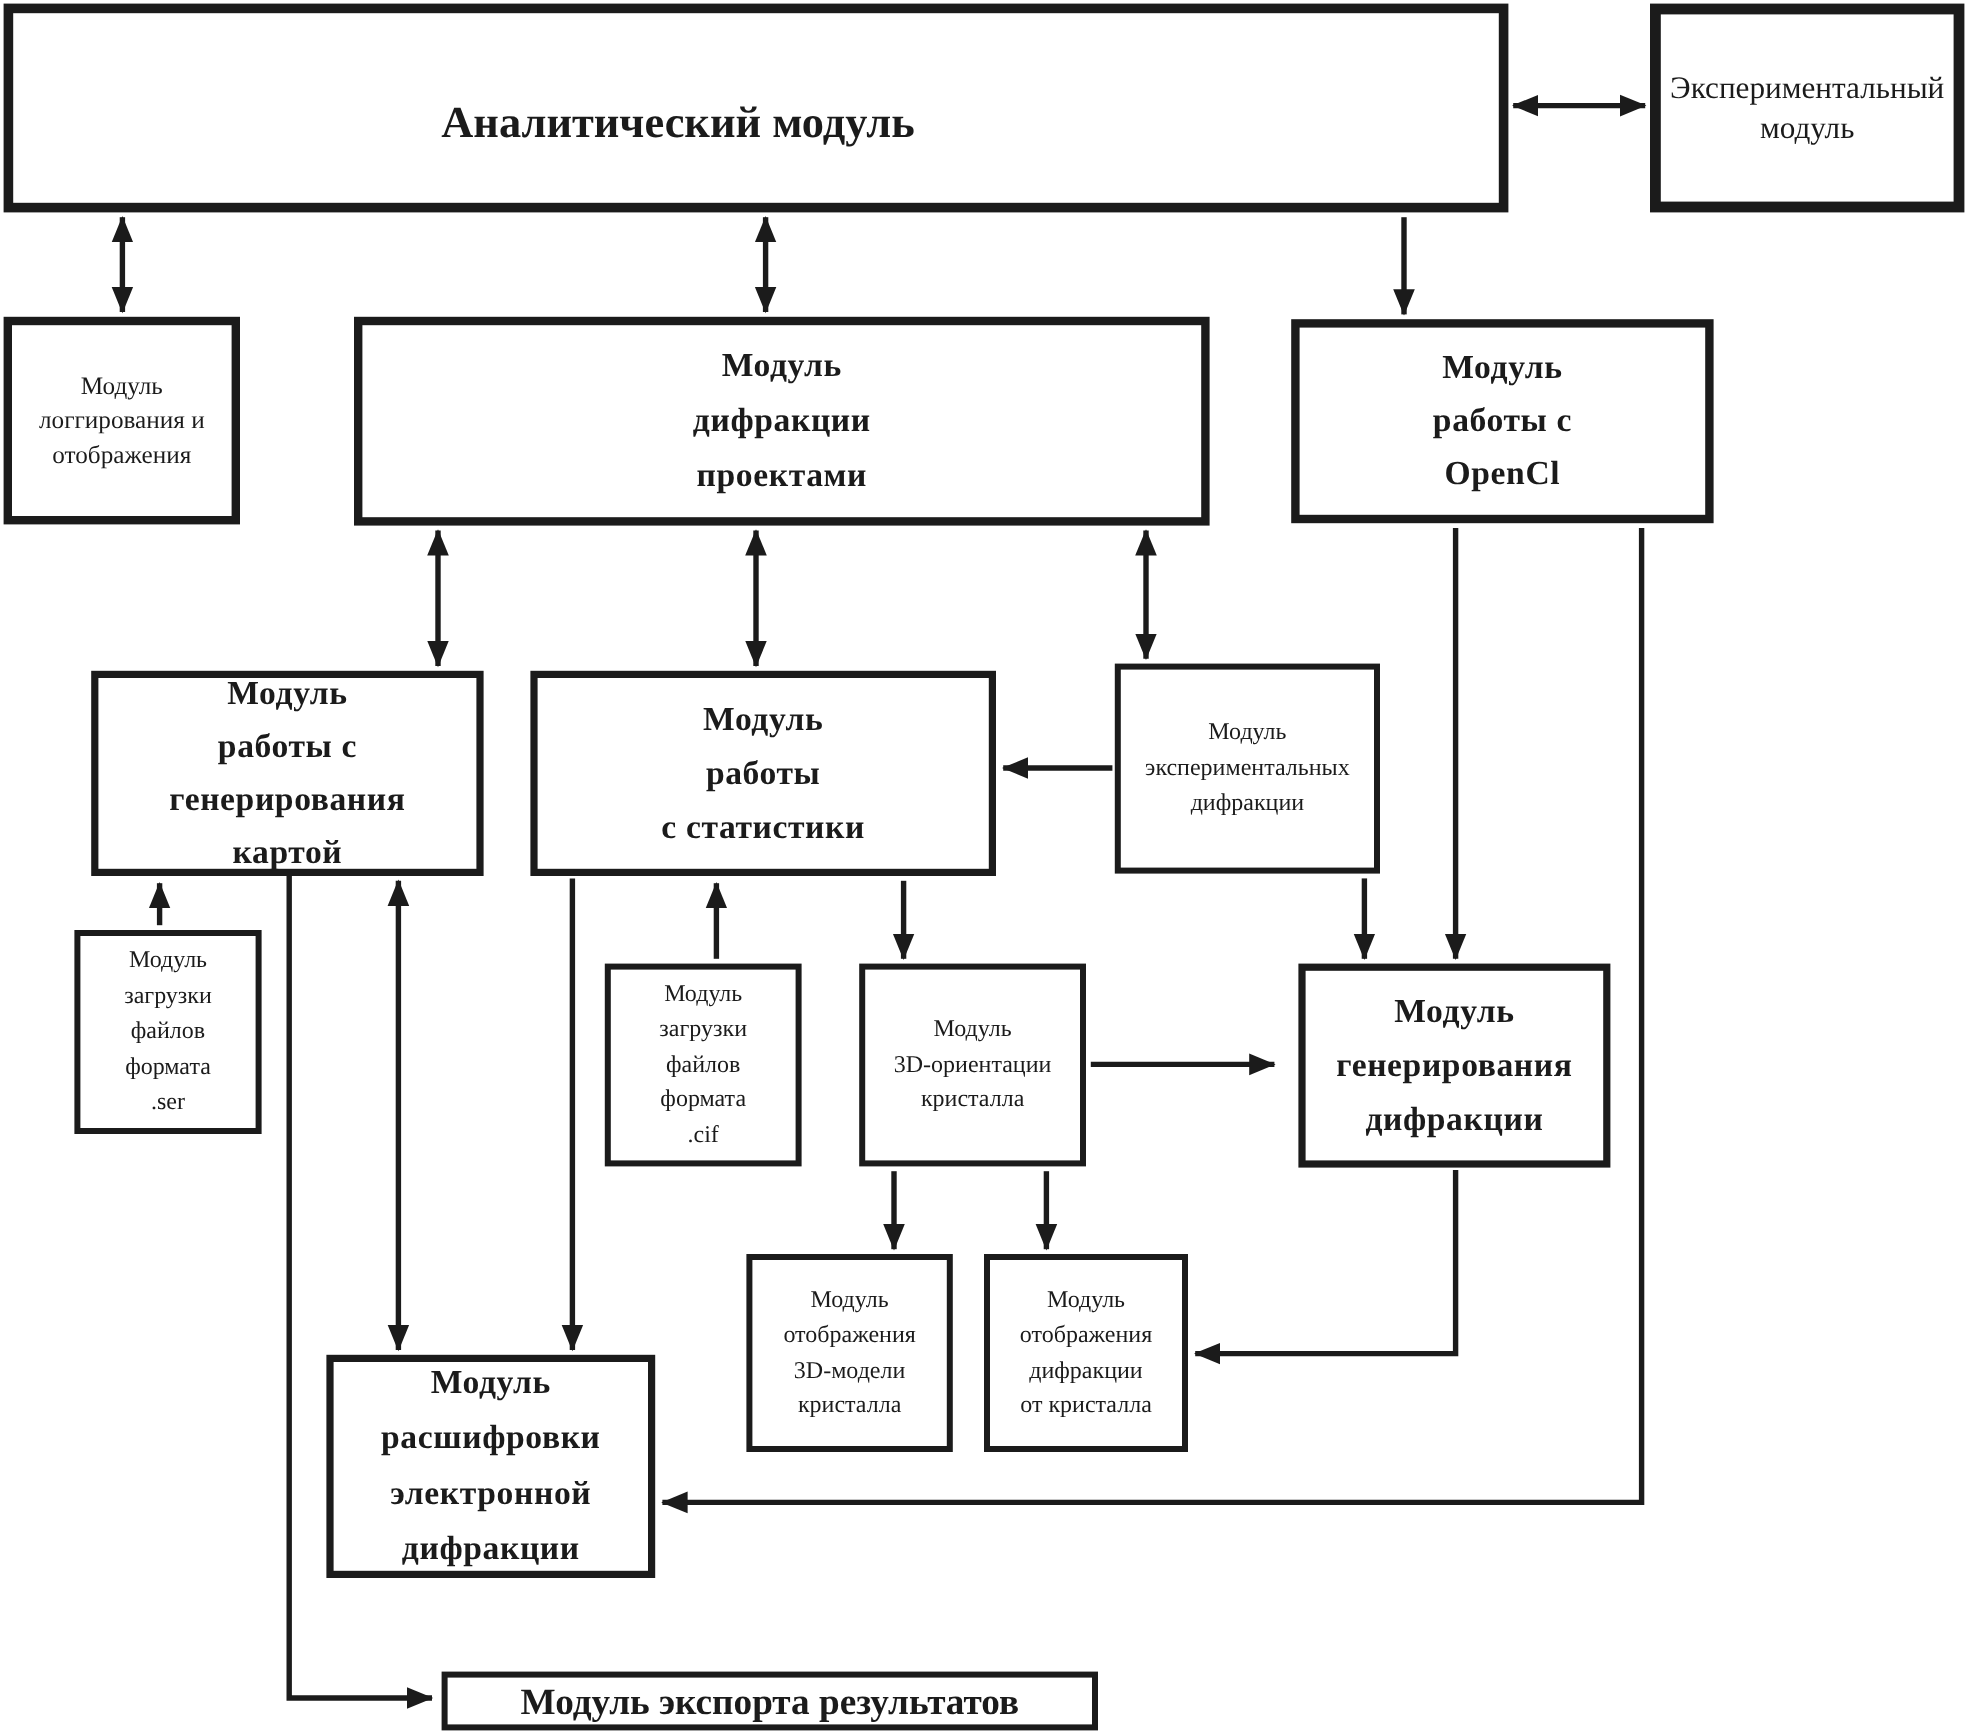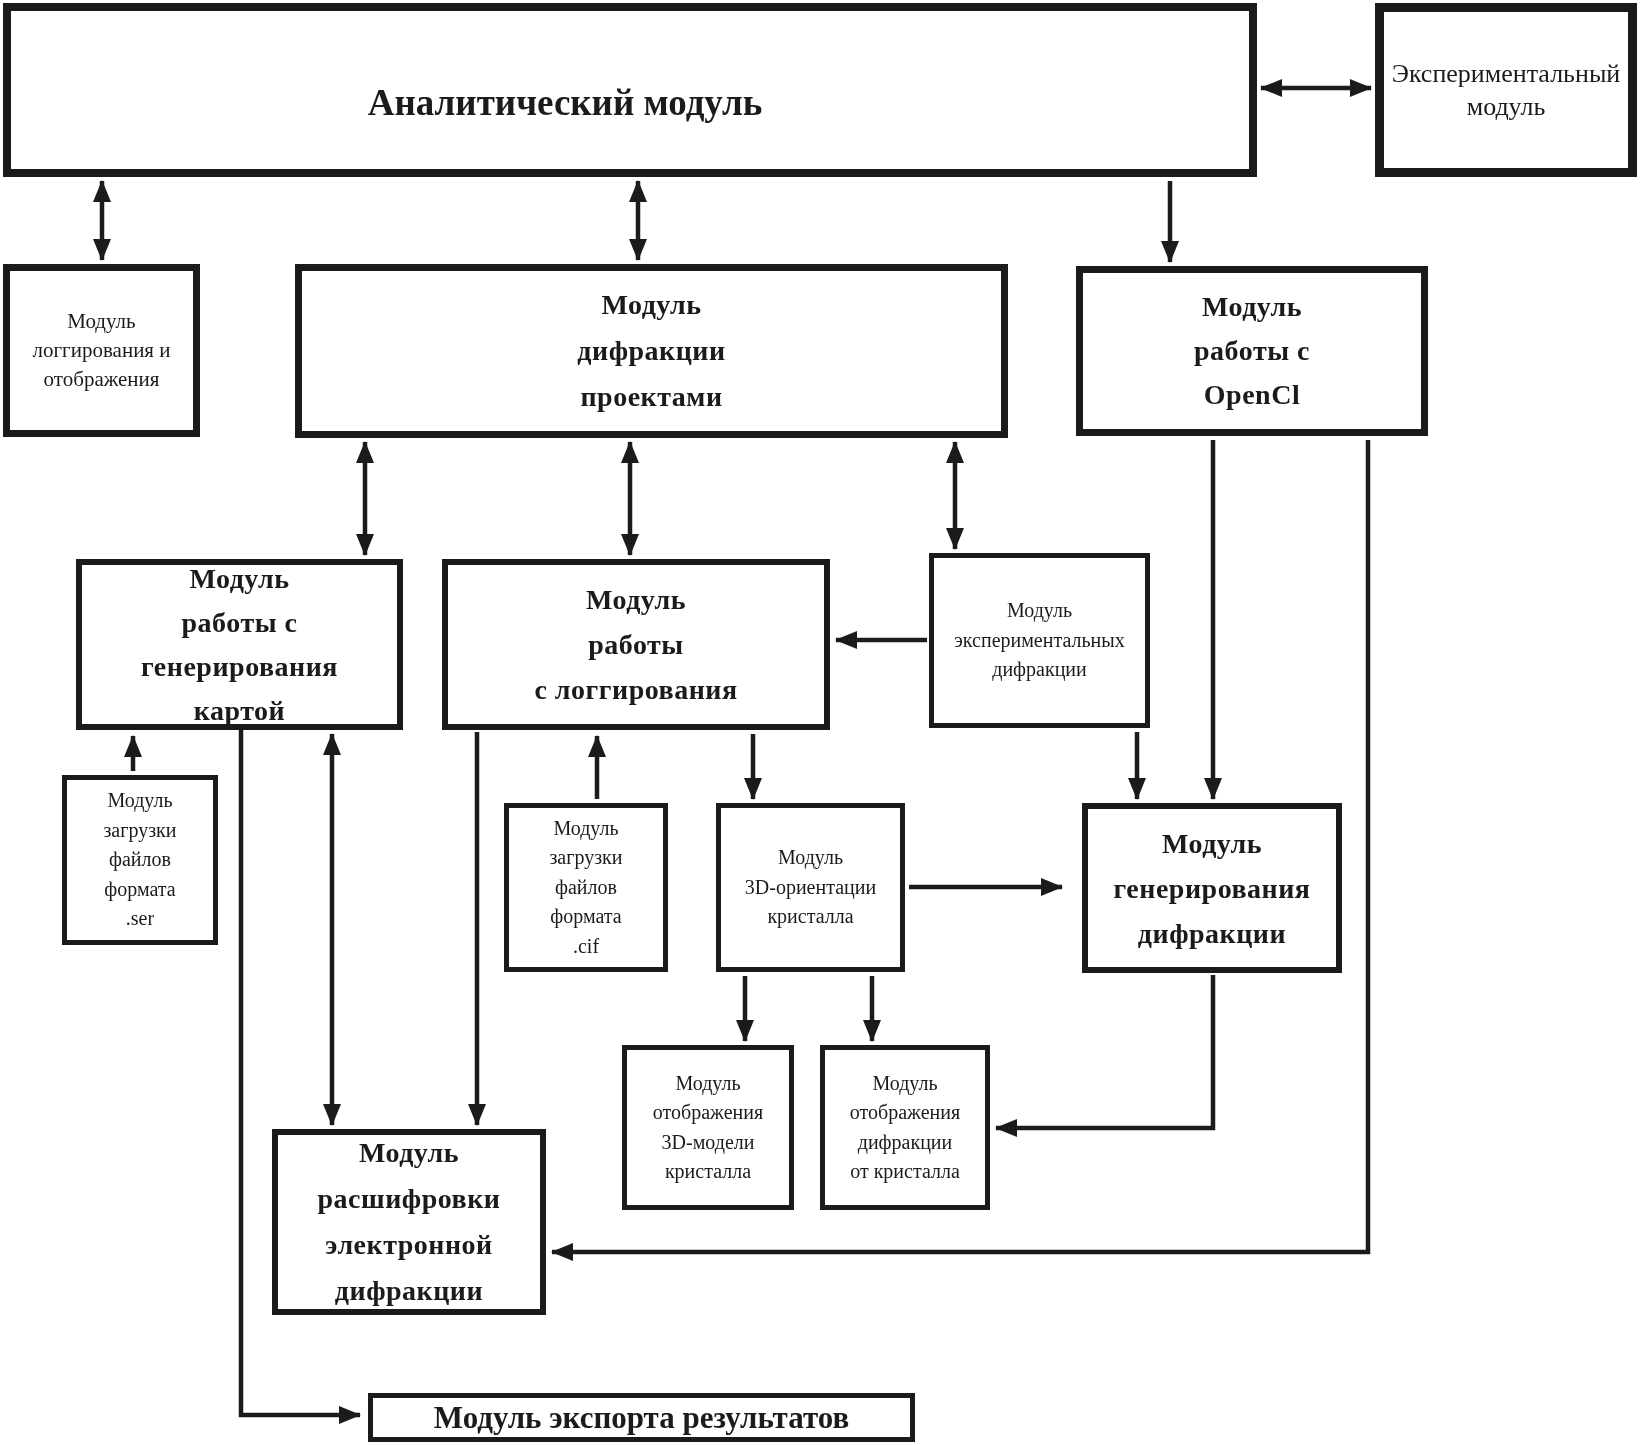--- a/index.html
+++ b/index.html
@@ -133,21 +133,21 @@
   <div class="box b-diffmap big-bold">
     <div>Модуль</div>
     <div>работы с</div>
     <div>генерирования</div>
     <div>картой</div>
   </div>
 
   <div class="box b-crystals big-bold">
     <div>Модуль</div>
     <div>работы</div>
-    <div>с логгирования</div>
+    <div>с статистики</div>
   </div>
 
   <div class="box b-params small-serif">
     <div>Модуль</div>
     <div>экспериментальных</div>
     <div>дифракции</div>
   </div>
 
   <div class="box b-ser small-serif">
     <div>Модуль</div>

